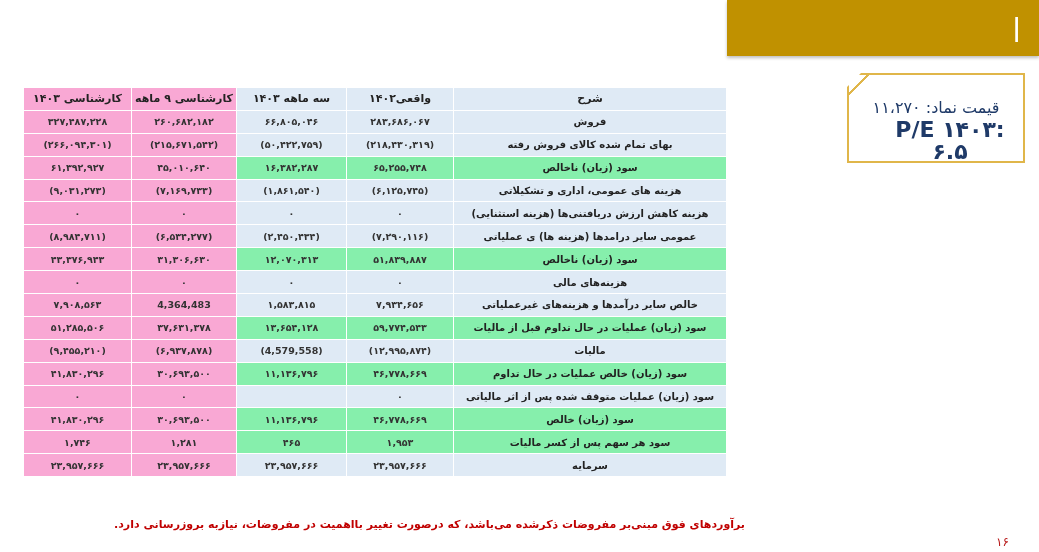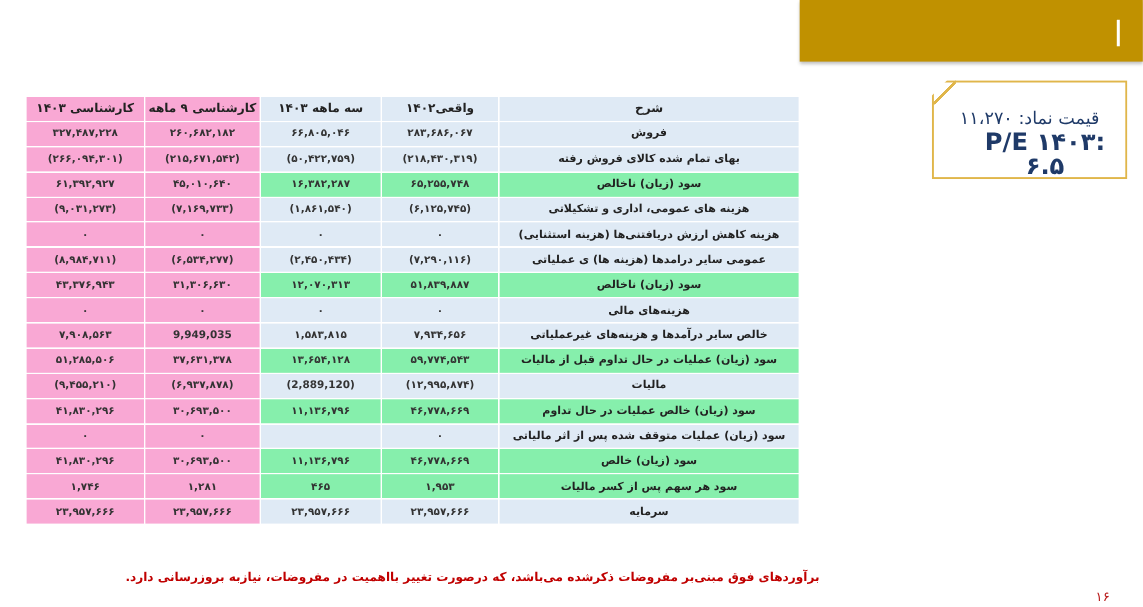--- a/index.html
+++ b/index.html
@@ -146,34 +146,34 @@
         <td class="light">هزینه‌های مالی</td>
         <td class="light num">۰</td>
         <td class="light num">۰</td>
         <td class="teal num">۰</td>
         <td class="teal num">۰</td>
       </tr>
       <tr>
         <td class="light">خالص سایر درآمدها و هزینه‌های غیرعملیاتی</td>
         <td class="light num">۷,۹۳۴,۶۵۶</td>
         <td class="light num">۱,۵۸۳,۸۱۵</td>
-        <td class="teal num">9,949,035</td>
+        <td class="teal num">4,364,483</td>
         <td class="teal num">۷,۹۰۸,۵۶۳</td>
       </tr>
       <tr>
         <td class="grey">سود (زیان) عملیات در حال تداوم قبل از مالیات</td>
         <td class="grey num">۵۹,۷۷۴,۵۴۳</td>
         <td class="grey num">۱۳,۶۵۴,۱۲۸</td>
         <td class="teal num">۳۷,۶۳۱,۳۷۸</td>
         <td class="teal num">۵۱,۲۸۵,۵۰۶</td>
       </tr>
       <tr>
         <td class="light">مالیات</td>
         <td class="light num">(۱۲,۹۹۵,۸۷۴)</td>
-        <td class="light num">(2,889,120)</td>
+        <td class="light num">(4,579,558)</td>
         <td class="teal num">(۶,۹۳۷,۸۷۸)</td>
         <td class="teal num">(۹,۴۵۵,۲۱۰)</td>
       </tr>
       <tr>
         <td class="grey">سود (زیان) خالص عملیات در حال تداوم</td>
         <td class="grey num">۴۶,۷۷۸,۶۶۹</td>
         <td class="grey num">۱۱,۱۳۶,۷۹۶</td>
         <td class="teal num">۳۰,۶۹۳,۵۰۰</td>
         <td class="teal num">۴۱,۸۳۰,۲۹۶</td>
       </tr>

